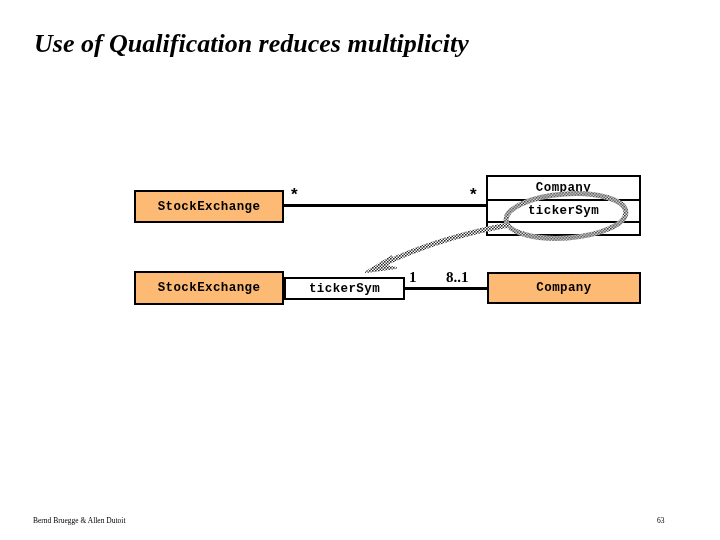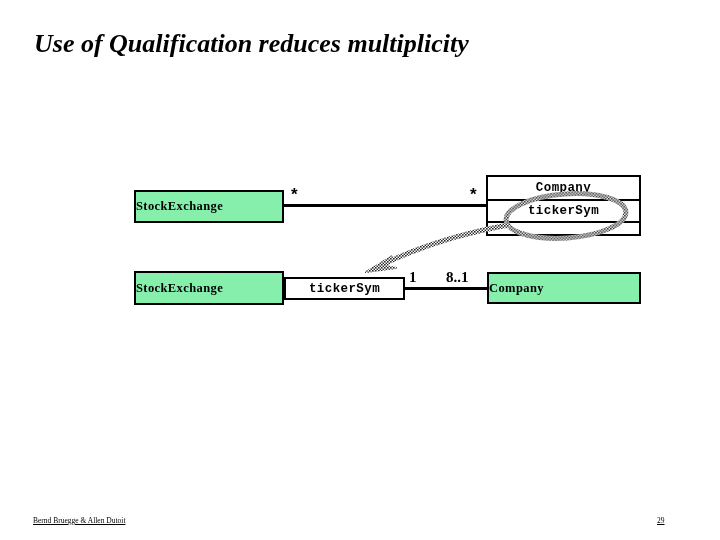--- a/index.html
+++ b/index.html
@@ -38,27 +38,28 @@
     top: 0;
     width: 720px;
     height: 540px;
   }
 
   
   .uml-box {
     position: absolute;
     box-sizing: border-box;
     border: 2px solid #000000;
-    background: #86efac;
-    font-family: Liberation Serif, serif;
+    background: #fdba74;
+    font-family: Liberation Mono, monospace;
     font-weight: bold;
     font-size: 12.5px;
     color: #000000;
     display: flex;
     align-items: center;
+    justify-content: center;
     letter-spacing: 0.4px;
   }
 
   .uml-class-multi {
     position: absolute;
     box-sizing: border-box;
     border: 2px solid #000000;
     background: #ffffff;
     display: flex;
     flex-direction: column;
@@ -131,21 +132,20 @@
   
   .footer-left,
   .footer-center,
   .footer-right {
     position: absolute;
     font-family: "Liberation Serif", serif;
     font-size: 7.5px;
     color: #000000;
     white-space: nowrap;
     line-height: 10px;
-    text-decoration: underline;
   }
   .footer-left   { left: 33px;  top: 516px; }
   .footer-center { left: 241px; top: 516px; }
   .footer-right  { left: 657px; top: 516px; }
 </style>
 </head>
 <body>
 
 <div id="slide">
 
@@ -199,15 +199,15 @@
       <ellipse cx="566" cy="216" rx="60" ry="22" transform="rotate(-4 566 216)" fill="none" stroke="url(#dots)" stroke-width="5"></ellipse>
 
       <path d="M 508 225 C 470 232, 420 245, 376 268" fill="none" stroke="url(#dots)" stroke-width="5" stroke-linecap="round"></path>
 
       <path d="M 366 272 L 392 256 L 386 266 L 396 268 Z" fill="url(#dots)" stroke="url(#dots)" stroke-width="2" stroke-linejoin="round"></path>
     </svg>
 
   </div>
 
   <div class="footer-left">Bernd Bruegge &amp; Allen Dutoit</div>
-  <div class="footer-right">29</div>
+  <div class="footer-right">63</div>
 
 </div>
 
 </body></html>

